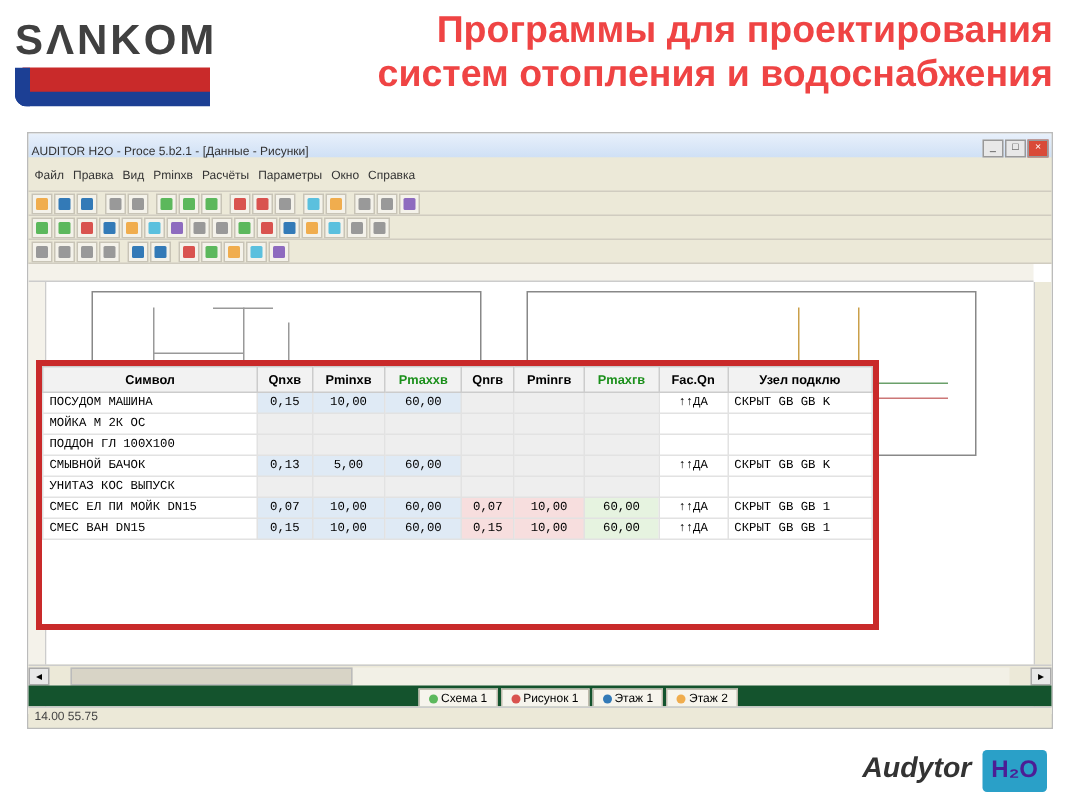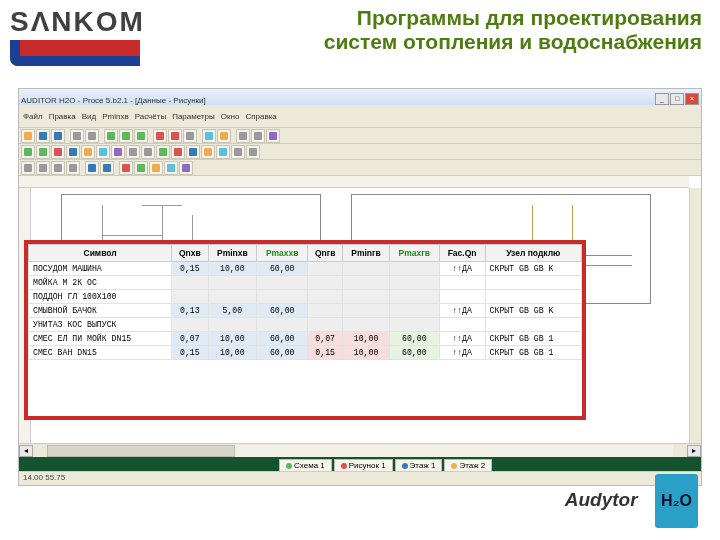--- a/index.html
+++ b/index.html
@@ -4,21 +4,21 @@
 <style>
   * { box-sizing: border-box; margin: 0; padding: 0; }
   body { width: 720px; height: 540px; font-family: Arial, sans-serif; background: #fff; position: relative; overflow: hidden; }
 
   
   .header { display: flex; align-items: center; padding: 6px 10px 4px 10px; }
   .logo { width: 150px; height: 48px; position: relative; }
   .logo-text { font-family: Arial, sans-serif; font-size: 28px; font-weight: bold; letter-spacing: 2px; color: #404040; }
   .logo-shape { width: 130px; height: 26px; background: #c92a2a; border-left: 10px solid #1c3f94; border-bottom: 10px solid #1c3f94; margin-top: 2px; border-bottom-left-radius: 8px; }
   .title-block { flex: 1; text-align: right; padding-right: 8px; }
-  .title-line { font-size: 21px; font-weight: bold; color: #4d7c0f; line-height: 1.15; }
+  .title-line { font-size: 25px; font-weight: bold; color: #ef4444; line-height: 1.15; }
 
   
   .app { position: absolute; left: 18px; top: 88px; width: 684px; height: 398px; border: 1px solid #bbb; background: #ece9d8; font-size: 8px; font-family: "MS Sans Serif", Tahoma, sans-serif; }
   .titlebar { height: 16px; background: linear-gradient(#e8f0fb,#cfe0f5); display: flex; align-items: flex-end; padding: 0 2px; font-size: 8px; color: #333; }
   .titlebar-text { flex: 1; }
   .win-btns { display: flex; gap: 1px; }
   .win-btn { width: 14px; height: 12px; background: #e8e8e8; border: 1px solid #999; font-size: 7px; line-height: 10px; text-align: center; }
   .win-btn.close { background: #d94a38; color: #fff; }
   .menubar { height: 14px; background: #ece9d8; display: flex; gap: 6px; padding: 11px 4px; font-size: 8px; color: #333; align-items: center; border-bottom: 1px solid #d0ccc0; }
   .menubar span { cursor: default; }
@@ -62,21 +62,21 @@
   .scroll-thumb { position: absolute; left: 0; top: 0; width: 30%; height: 100%; background: #d8d4c6; border: 1px solid #bbb; }
   .scroll-btn { width: 14px; height: 12px; background: #e8e8e8; border: 1px solid #aaa; font-size: 8px; text-align: center; line-height: 10px; }
   .tabs { position: absolute; left: 0; right: 0; bottom: 14px; height: 14px; background: #14532d; display: flex; align-items: flex-end; gap: 2px; padding-left: 260px; font-size: 8px; }
   .tab { padding: 1px 6px; background: #f6f4ec; border: 1px solid #c0bcae; border-bottom: none; }
   .tab .dot { display: inline-block; width: 6px; height: 6px; border-radius: 50%; margin-right: 2px; vertical-align: middle; }
   .d1 { background: #5cb85c; } .d2 { background: #d9534f; } .d3 { background: #337ab7; } .d4 { background: #f0ad4e; }
   .status { position: absolute; left: 0; right: 0; bottom: 0; height: 14px; background: #ece9d8; border-top: 1px solid #ccc; font-size: 8px; padding: 1px 4px; color: #444; }
 
   
   .footer-brand { position: absolute; right: 22px; bottom: 12px; font-family: Arial,sans-serif; font-size: 19px; font-weight: bold; font-style: italic; color: #333; z-index: 10; }
-  .footer-brand .h2o { display: inline-block; background: #2aa0c8; color: #0f172a; padding: 18px 6px; border-radius: 3px; font-style: normal; margin-left: 12px; font-size: 16px; }
+  .footer-brand .h2o { display: inline-block; background: #2aa0c8; color: #4c1d95; padding: 5px 6px; border-radius: 3px; font-style: normal; margin-left: 2px; font-size: 16px; }
 </style>
 </head>
 <body>
 
 <div class="header">
   <div class="logo">
     <div>
       <span class="logo-text">SΛNK</span><span class="logo-text b">OM</span>
     </div>
     <div class="logo-shape"></div>

